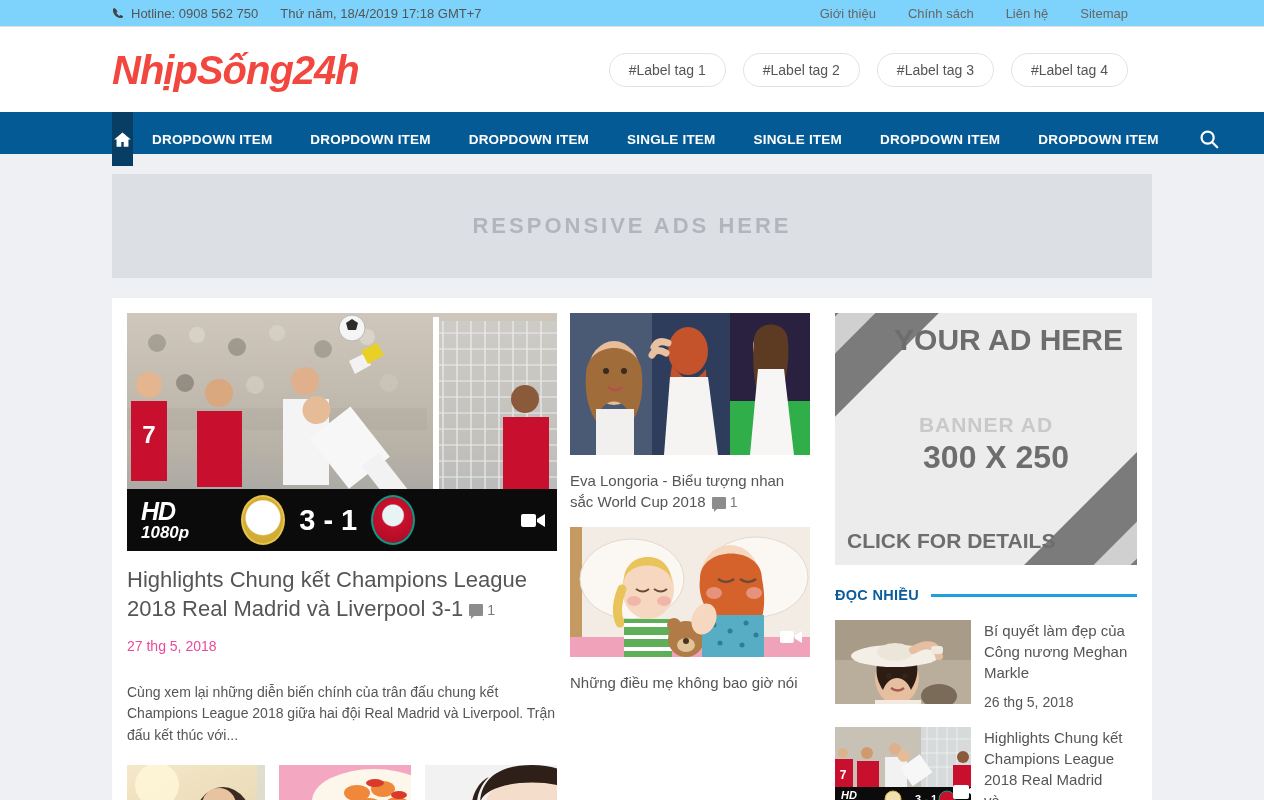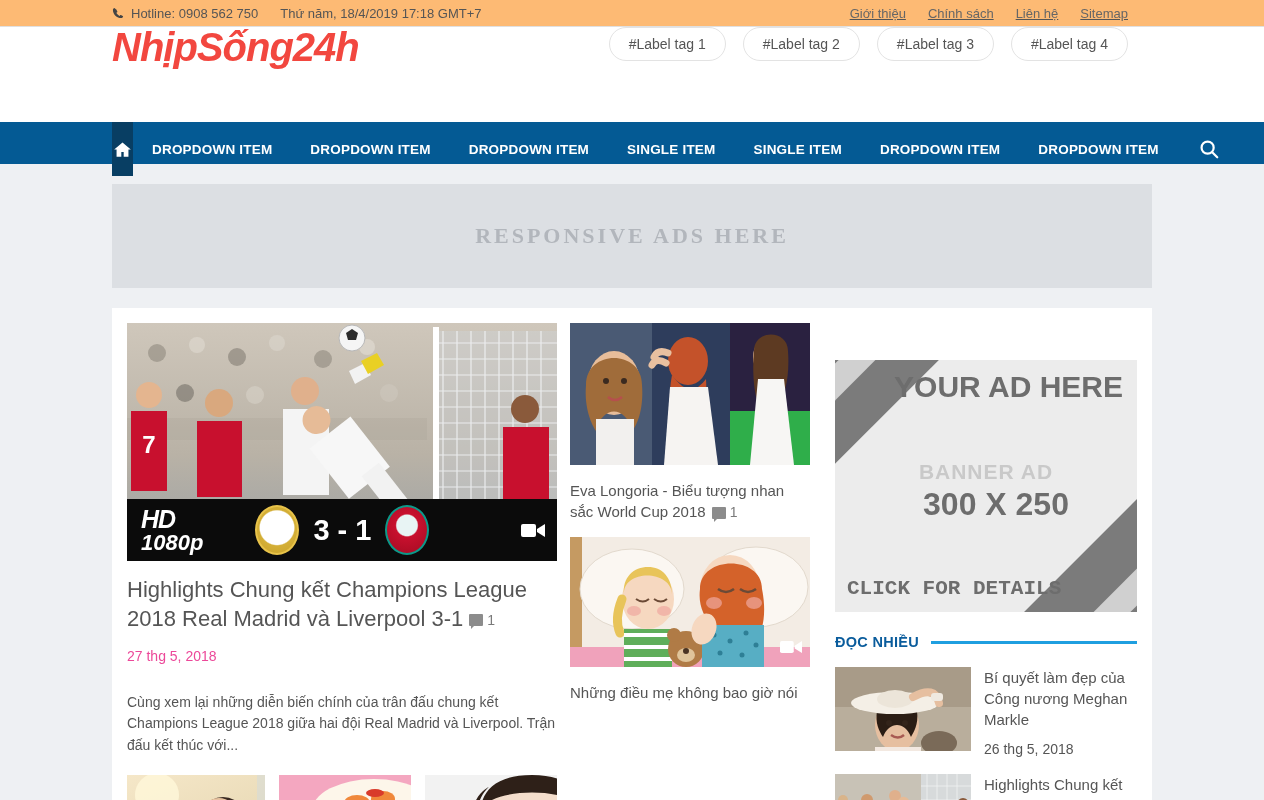--- a/index.html
+++ b/index.html
@@ -6,40 +6,40 @@
   html, body {
     width: 1264px; height: 800px;
     background: #eef0f3;
     font-family: "Liberation Sans", sans-serif;
     overflow: hidden;
   }
 
   
   .topbar {
     height: 27px;
-    background: #fdba74;
+    background: #7dd3fc;
     border-bottom: 1px solid #e0e0e0;
     display: flex;
     align-items: center;
     padding: 0 136px 0 112px;
     font-size: 13px;
     color: #555;
   }
   .topbar-left { display: flex; align-items: center; gap: 22px; }
   .tb-item { display: flex; align-items: center; gap: 7px; white-space: nowrap; }
   .phone-ico { width: 12px; height: 12px; display: inline-block; color: #444; }
-  .topbar-right { margin-left: auto; display: flex; gap: 22px; text-decoration: underline; }
+  .topbar-right { margin-left: auto; display: flex; gap: 32px; }
   .topbar-right a { color: #666; text-decoration: none; font-size: 13px; white-space: nowrap; }
 
   
   .header {
-    height: 95px;
+    height: 85px;
     background: #fff;
     display: flex;
-    align-items: flex-start;
+    align-items: center;
     padding: 0 136px 0 112px;
   }
   .logo {
     font-size: 40px;
     font-weight: bold;
     font-style: italic;
     color: #f2473f;
     letter-spacing: -1px;
     line-height: 1;
     white-space: nowrap;
@@ -78,21 +78,21 @@
     white-space: nowrap;
     text-decoration: none;
   }
   .nav-search { margin-left: auto; display: flex; align-items: center; padding: 0 8px 0 20px; }
 
   
   .ads {
     margin: 20px 112px 4px 112px;
     height: 104px;
     background: #dcdfe3;
-    display: flex; align-items: center; justify-content: center; font-family: Liberation Serif, serif;
+    display: flex; align-items: center; justify-content: center;
   }
   .ads-text {
     color: #b2b6bc;
     font-size: 22px;
     font-weight: bold;
     letter-spacing: 3px;
   }
 
   
   .content {
@@ -107,21 +107,21 @@
   .col-mid  { width: 240px; flex: none; }
   .col-side { width: 302px; flex: none; margin-left: 12px; }
 
   .hero-img { position: relative; width: 430px; height: 238px; overflow: hidden; background:#2b2f33; }
   .score-bar {
     position: absolute; left:0; right:0; bottom:0; height: 62px;
     background: #0b0b0b; display:flex; align-items:center; padding: 0 14px;
   }
   .hd { color:#fff; font-style:italic; font-weight:bold; line-height:1; }
   .hd .hd1 { font-size: 25px; letter-spacing:-1px;}
-  .hd .hd2 { font-size: 22px; }
+  .hd .hd2 { font-size: 17px; }
   .score { color:#fff; font-size:29px; font-weight:bold; margin: 0 14px; }
   .crest { width:44px; height:50px; border-radius:50%; }
   .crest.rm { background: radial-gradient(circle at 50% 45%, #fff 52%, #d4af37 56%, #c9a227 100%); border:2px solid #e8c34a; }
   .crest.lfc { background: radial-gradient(circle at 50% 40%, #e8f4f4 30%, #c8102e 34%, #a30b22 100%); border:2px solid #0b9a8a; }
   .vid-ico { position:absolute; right:12px; bottom:18px; }
 
   .hero-title {
     font-size: 22px; color:#555; line-height:1.33; margin-top: 14px; font-weight: normal;
   }
   .hero-date { font-size: 14px; color:#ec4899; margin-top: 14px; }
@@ -135,30 +135,30 @@
   .mid-title { font-size:15px; color:#555; line-height:1.42; margin-top:15px; }
   .mid-block + .mid-block { margin-top: 14px; }
   .mid-img2 { width:240px; height:130px; overflow:hidden; position:relative; }
 
   .thumbrow { display:flex; gap:14px; margin-top:18px; }
   .thumb { width:224px; height:86px; overflow:hidden; }
   .thumb.small { width:214px; }
 
   
   .banner {
-    width: 302px; height: 252px; background: #ececec; position: relative; overflow: hidden; margin-top: 37px;
+    width: 302px; height: 252px; background: #ececec; position: relative; overflow: hidden;
   }
   .banner .tri-tl { position:absolute; top:-46px; left:-90px; width:190px; height:120px; background:#7b7b7b; transform: rotate(-45deg); }
   .banner .tri-tl2{ position:absolute; top:10px; left:-96px; width:190px; height:26px; background:#d0d0d0; transform: rotate(-45deg); }
   .banner .tri-br { position:absolute; bottom:-52px; right:-92px; width:200px; height:130px; background:#7b7b7b; transform: rotate(-45deg); }
   .banner .tri-br2{ position:absolute; bottom:10px; right:-98px; width:200px; height:26px; background:#d0d0d0; transform: rotate(-45deg); }
   .banner-t1 { position:absolute; top:10px; right:14px; font-size:30px; font-weight:bold; color:#6d6d6d; letter-spacing:0px; }
   .banner-t2 { position:absolute; top:100px; left:0; right:0; text-align:center; font-size:21px; font-weight:bold; color:#c9c9c9; letter-spacing:1px;}
   .banner-t3 { position:absolute; top:126px; left:0; right:0; text-align:center; font-size:32px; font-weight:bold; color:#6d6d6d;padding-left:20px; }
-  .banner-t4 { position:absolute; bottom:12px; left:12px; font-size:21px; font-weight:bold; color:#6d6d6d;font-family:Liberation Mono, monospace; }
+  .banner-t4 { position:absolute; bottom:12px; left:12px; font-size:21px; font-weight:bold; color:#6d6d6d; }
 
   .sec-head { display:flex; align-items:center; gap:12px; margin-top: 22px; }
   .sec-title { color:#0a5c9c; font-size:14.5px; font-weight:bold; letter-spacing:.3px; white-space:nowrap; }
   .sec-rule { flex:1; height:3px; background:#1f9fe0; }
 
   .side-item { display:flex; gap:13px; margin-top:17px; }
   .side-thumb { width:136px; height:84px; flex:none; overflow:hidden; position:relative; }
   .side-title { font-size:15px; color:#555; line-height:1.4; }
   .side-date { font-size:14px; color:#555; margin-top:11px; }
 </style>

